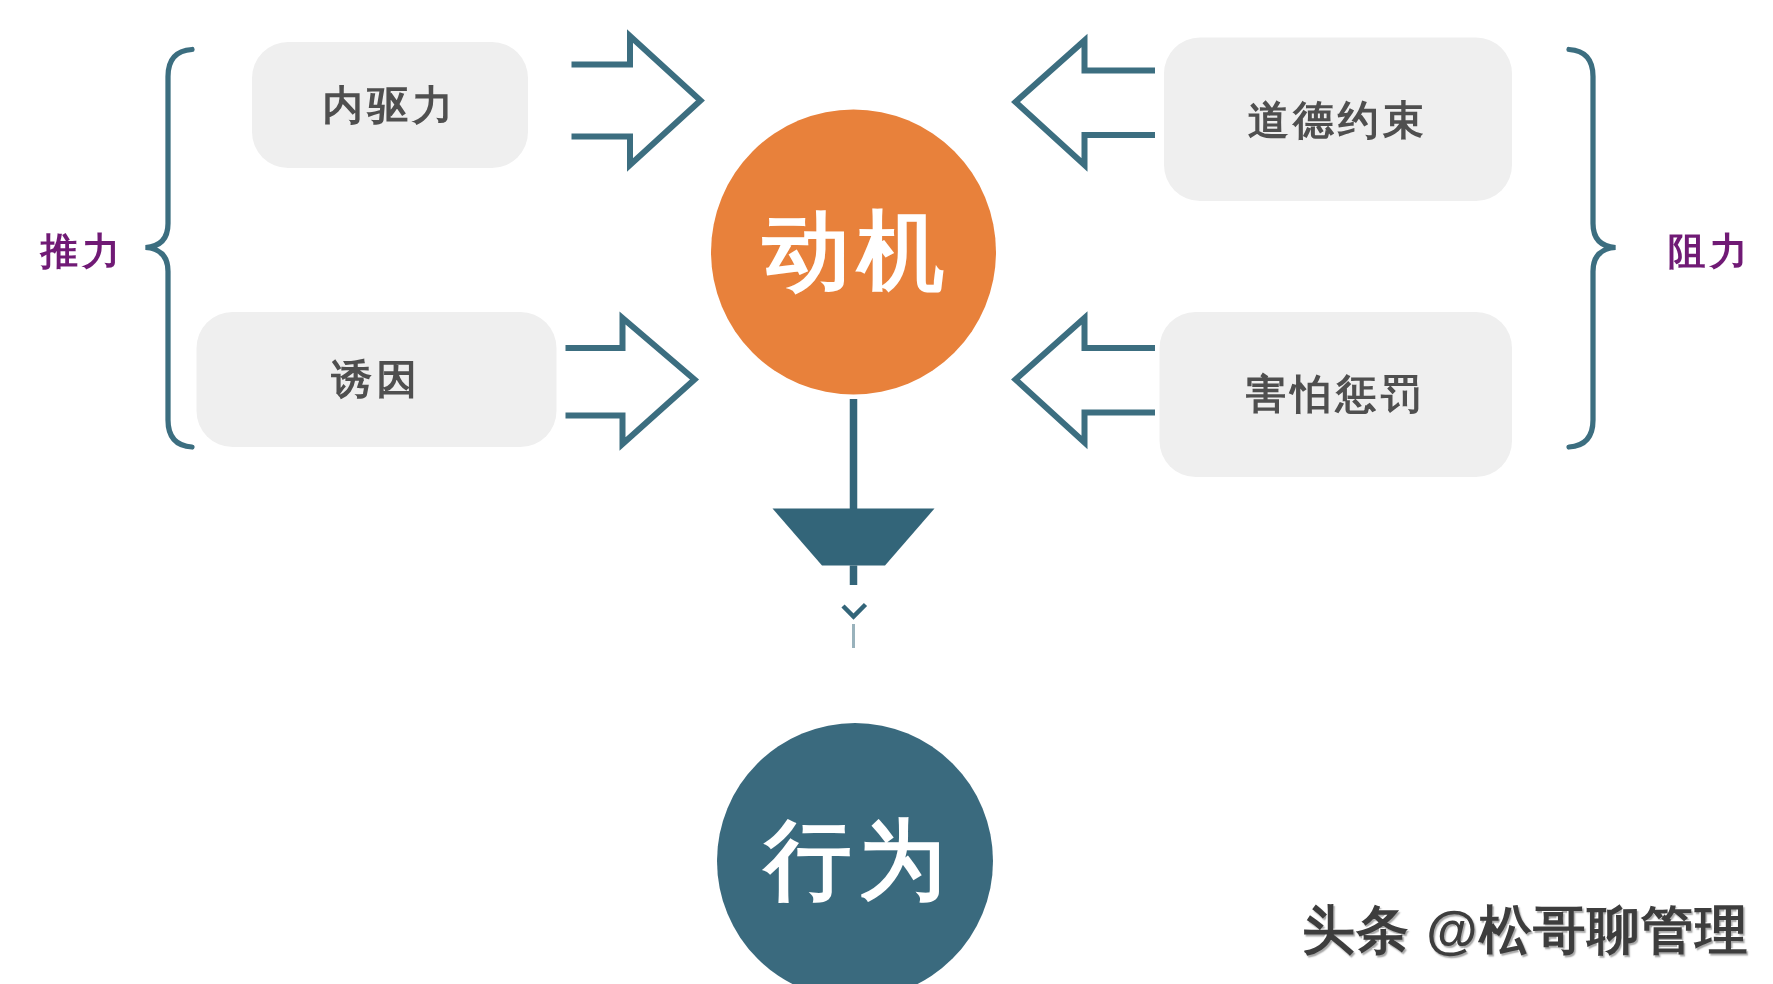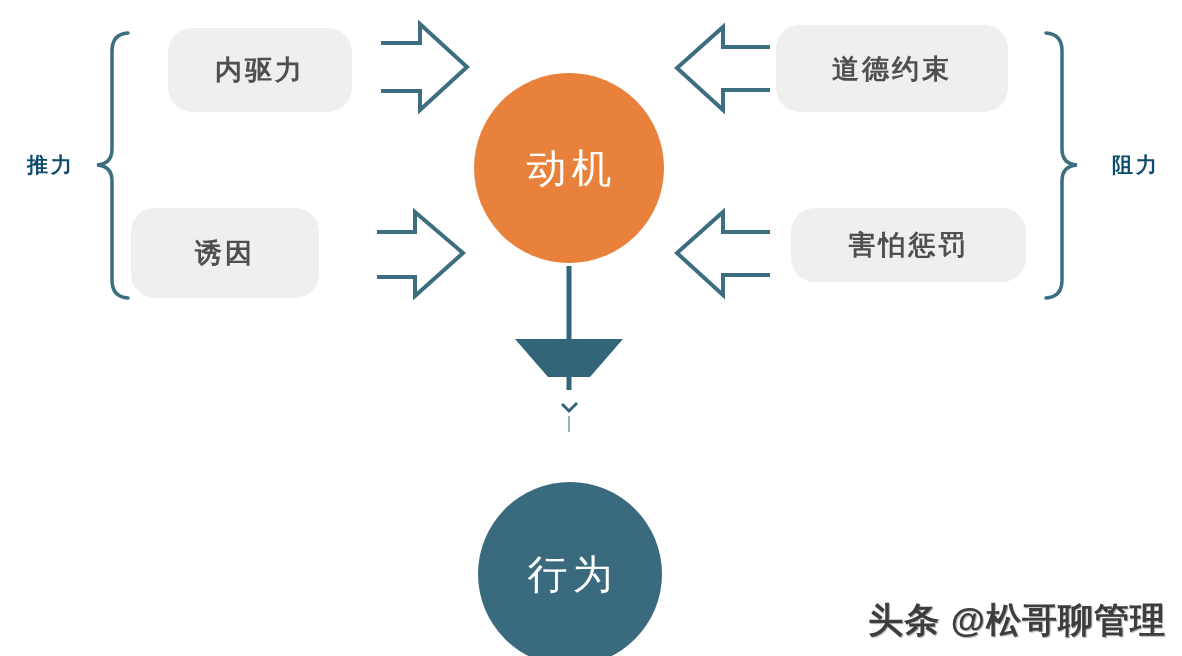--- a/index.html
+++ b/index.html
@@ -30,49 +30,49 @@
     display: flex;
     align-items: center;
     justify-content: center;
     font-size: 27px;
     font-weight: bold;
     color: #4F4F4F;
     letter-spacing: 3px;
     z-index: 1;
   }
   .box-inner-drive   { left: 120px; top: 28px;  width: 184px; height: 84px; margin-left: 48px; }
-  .box-incentive     { left: 131px; top: 208px; width: 188px; height: 90px; }
-  .box-moral         { left: 776px; top: 25px;  width: 232px; height: 87px; }
-  .box-punishment    { left: 773px; top: 208px; width: 235px; height: 74px; margin-left: 18px; }
+  .box-incentive     { left: 131px; top: 208px; width: 240px; height: 90px; }
+  .box-moral         { left: 776px; top: 25px;  width: 232px; height: 109px; }
+  .box-punishment    { left: 773px; top: 208px; width: 235px; height: 110px; }
   .circle {
     position: absolute;
     border-radius: 50%;
     display: flex;
     align-items: center;
     justify-content: center;
     color: #ffffff;
-    font-size: 40px;
-    font-weight: normal;
+    font-size: 58px;
+    font-weight: bold;
     letter-spacing: 5px;
     z-index: 1;
     text-indent: 5px; 
   }
   .circle-motivation {
     left: 474px; top: 73px; width: 190px; height: 190px;
     background: #E8813B;
   }
   .circle-behavior {
     left: 478px; top: 482px; width: 184px; height: 184px;
     background: #3A6A7E;
   }
   .side-label {
     position: absolute;
-    font-size: 21px;
+    font-size: 25px;
     font-weight: 600;
-    color: #0c4a6e;
+    color: #701a75;
     letter-spacing: 3px;
     z-index: 1;
     white-space: nowrap;
   }
   .label-push   { left: 27px;   top: 151px; }
   .label-resist { left: 1112px; top: 151px; font-family: Liberation Mono, monospace; }
   .watermark {
     position: absolute;
     right: 16px;
     bottom: 12px;

